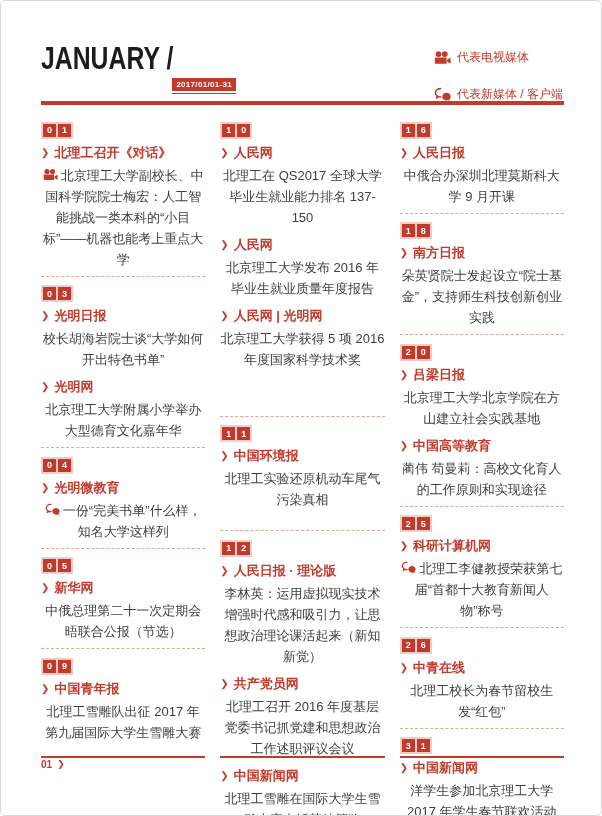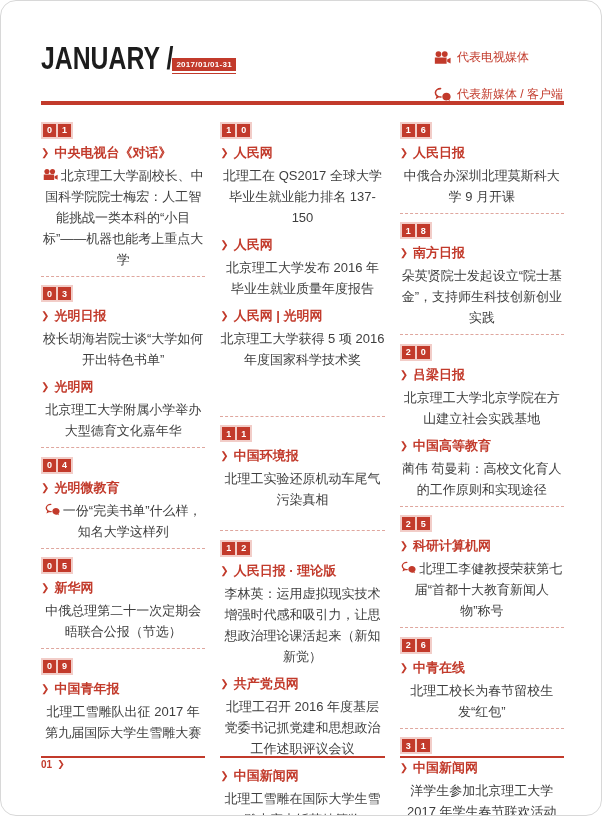--- a/index.html
+++ b/index.html
@@ -1,30 +1,30 @@
 <!DOCTYPE html>
 <html><head>
 <meta charset="utf-8">
 <style>
   html,body{margin:0;padding:0;background:#fff;}
   .page{
     width:602px;height:816px;box-sizing:border-box;
-    background:#fff;border:1px solid #d8d8d8;border-radius:16px;
+    background:#fff;border:1px solid #d8d8d8;border-radius:5px;
     padding:40px 37px 0 40px;position:relative;
     font-family:"Liberation Sans","DejaVu Sans",sans-serif;
     overflow:hidden;
   }
   
   .header{display:flex;align-items:flex-start;height:44px;}
   .month{
     font-size:31px;font-weight:bold;color:#1c1c1c;line-height:36px;
     display:inline-block;transform:scaleX(.8);transform-origin:0 50%;
     margin-right:-34px;white-space:nowrap;letter-spacing:0px;
   }
-  .date-wrap{margin-top:12px;border-bottom:1px solid #c23a2b;padding-bottom:2px;}
+  .date-wrap{margin-top:32px;border-bottom:1px solid #c23a2b;padding-bottom:2px;}
   .date-box{
     background:#c23a2b;color:#fff;font-size:8px;font-weight:bold;
     padding:2px 4px;letter-spacing:.3px;display:inline-block;
   }
   .legend{position:absolute;top:48px;right:38px;display:flex;flex-direction:column;gap:20px;}
   .legend-row{display:flex;align-items:center;gap:6px;color:#c23a2b;font-size:12px;}
   .rule{height:4px;background:#c23a2b;margin-top:16px;}
   
   .cols{display:flex;gap:15px;margin-top:14px;}
   .col{width:165px;height:639px;box-sizing:border-box;border-bottom:2px solid #c23a2b;}
@@ -96,21 +96,21 @@
     <div class="col">
 
       <div class="group">
         <div class="badge">
           <span>0</span>
           <span>1</span>
         </div>
         <div class="item">
           <div class="source">
             <span class="arrow">❯</span>
-            <span>中央电视台《对话》</span>
+            <span>北理工召开《对话》</span>
           </div>
           <p class="txt"><span class="inline-icon"><svg class="ic">
                   <use href="#icon-cam"></use>
                 </svg></span><span>北京理工大学副校长、中国科学院院士梅宏：人工智能挑战一类本科的“小目标”——机器也能考上重点大学</span></p>
         </div>
       </div>
 
       <div class="sep"></div>
 
       <div class="group">

